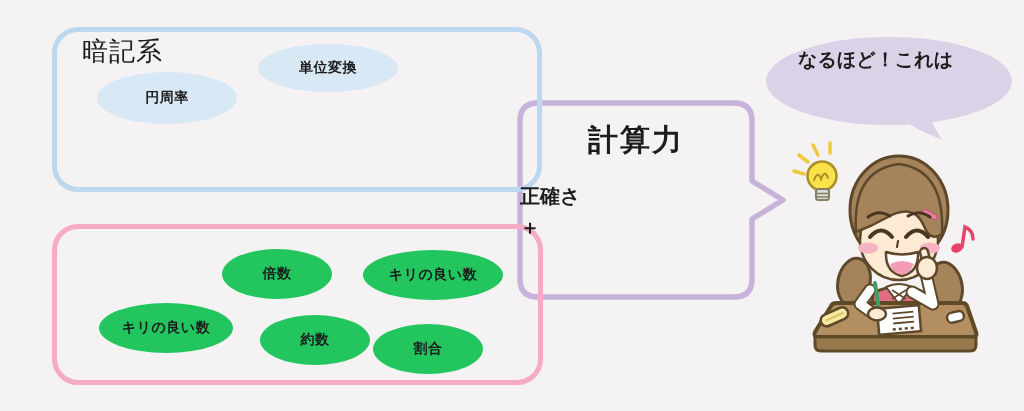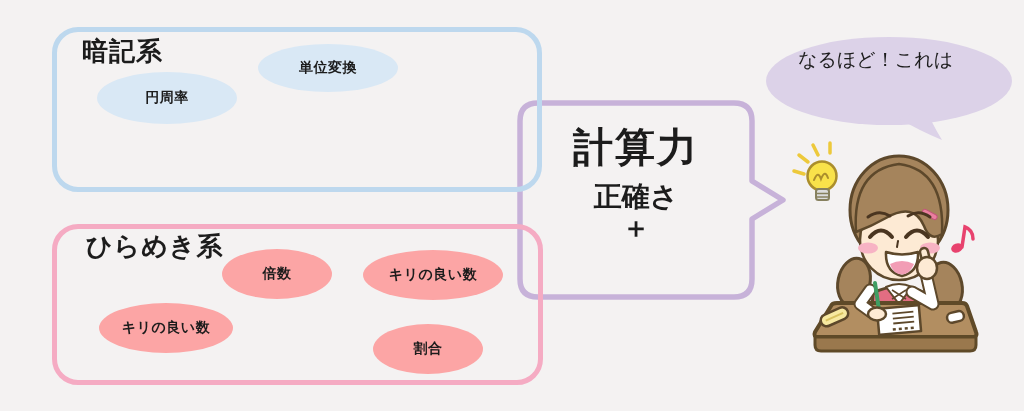--- a/index.html
+++ b/index.html
@@ -7,50 +7,50 @@
     position:relative; width:1024px; height:411px;
     background:#f4f2f2; overflow:hidden;
     font-family:"Liberation Sans", sans-serif;
     color:#1c1c1c;
   }
   svg { position:absolute; }
   .layer-callout { left:0; top:0; }
   .group-box { position:absolute; box-sizing:border-box; border-radius:26px; background:transparent; }
   .box-blue { left:52px; top:27px; width:490px; height:165px; border:5px solid #bdd8ee; }
   .box-pink { left:52px; top:224px; width:491px; height:161px; border:5px solid #f5abc3; }
-  .group-title { position:absolute; font-size:26px; font-weight:bold; letter-spacing:1px;text-align:center; }
+  .group-title { position:absolute; font-size:26px; font-weight:normal; letter-spacing:1px;text-align:center; }
   .t-blue { left:82px; top:34px; }
   .t-pink { left:86px; top:229px; }
   .ellipse {
     position:absolute; border-radius:50%;
     display:flex; align-items:center; justify-content:center;
     font-size:14px; font-weight:600; letter-spacing:0.5px; white-space:nowrap;
   }
   .e-blue { background:#d9e8f5; }
-  .e-pink { background:#fca5a5; }
+  .e-pink { background:#22c55e; }
   .e-pi        { left:97px;  top:72px;  width:140px; height:52px; }
   .e-unit      { left:258px; top:44px;  width:140px; height:48px; }
   .e-2digit    { left:368px; top:101px; width:138px; height:50px; }
   .e-sqrt      { left:228px; top:125px; width:132px; height:50px; }
   .e-multiples { left:222px; top:249px; width:110px; height:50px; }
   .e-round-a   { left:363px; top:250px; width:140px; height:50px; }
   .e-round-b   { left:99px;  top:303px; width:134px; height:50px; }
   .e-divisors  { left:260px; top:315px; width:110px; height:50px; }
   .e-ratio     { left:373px; top:324px; width:110px; height:50px; }
   .callout-title {
     position:absolute; left:520px; top:120px; width:232px;
-    text-align:center; font-size:40px; font-weight:bold; letter-spacing:2px;
+    text-align:center; font-size:30px; font-weight:bold; letter-spacing:2px;
   }
   .callout-sub {
     position:absolute; left:520px; top:181px; width:232px;
-    text-align:center; font-size:28px; line-height:31px; font-weight:600;
+    text-align:left; font-size:20px; line-height:31px; font-weight:600;
   }
   .bubble-text {
     position:absolute; left:798px; top:46px;
-    font-size:19px; font-weight:normal; line-height:28px; white-space:nowrap;
+    font-size:19px; font-weight:bold; line-height:28px; white-space:nowrap;
   }
 </style>
 </head>
 <body>
 
 <div class="canvas">
 
   <svg class="layer-callout" width="1024" height="411" viewBox="0 0 1024 411">
     <path d="M 538 103 H 734 Q 752 103 752 121 V 181 L 783 200 L 752 219 V 279 Q 752 297 734 297 H 538 Q 520 297 520 279 V 121 Q 520 103 538 103 Z" fill="none" stroke="#c7b2d9" stroke-width="5.5" stroke-linejoin="round"></path>
   </svg>
@@ -58,29 +58,31 @@
   <div class="group-box box-blue"></div>
   <div class="group-title t-blue">暗記系</div>
   <div class="ellipse e-blue e-pi">
     <span>円周率</span>
   </div>
   <div class="ellipse e-blue e-unit">
     <span>単位変換</span>
   </div>
 
   <div class="group-box box-pink"></div>
-  <div class="group-title t-pink">ひらめき系</div>
   <div class="ellipse e-pink e-multiples">
     <span>倍数</span>
   </div>
   <div class="ellipse e-pink e-round-a">
     <span>キリの良い数</span>
   </div>
   <div class="ellipse e-pink e-round-b">
     <span>キリの良い数</span>
+  </div>
+  <div class="ellipse e-pink e-divisors">
+    <span>約数</span>
   </div>
   <div class="ellipse e-pink e-ratio">
     <span>割合</span>
   </div>
 
   <div class="callout-title">計算力</div>
   <div class="callout-sub">
     <div>正確さ</div>
     <div>＋</div>
   </div>

